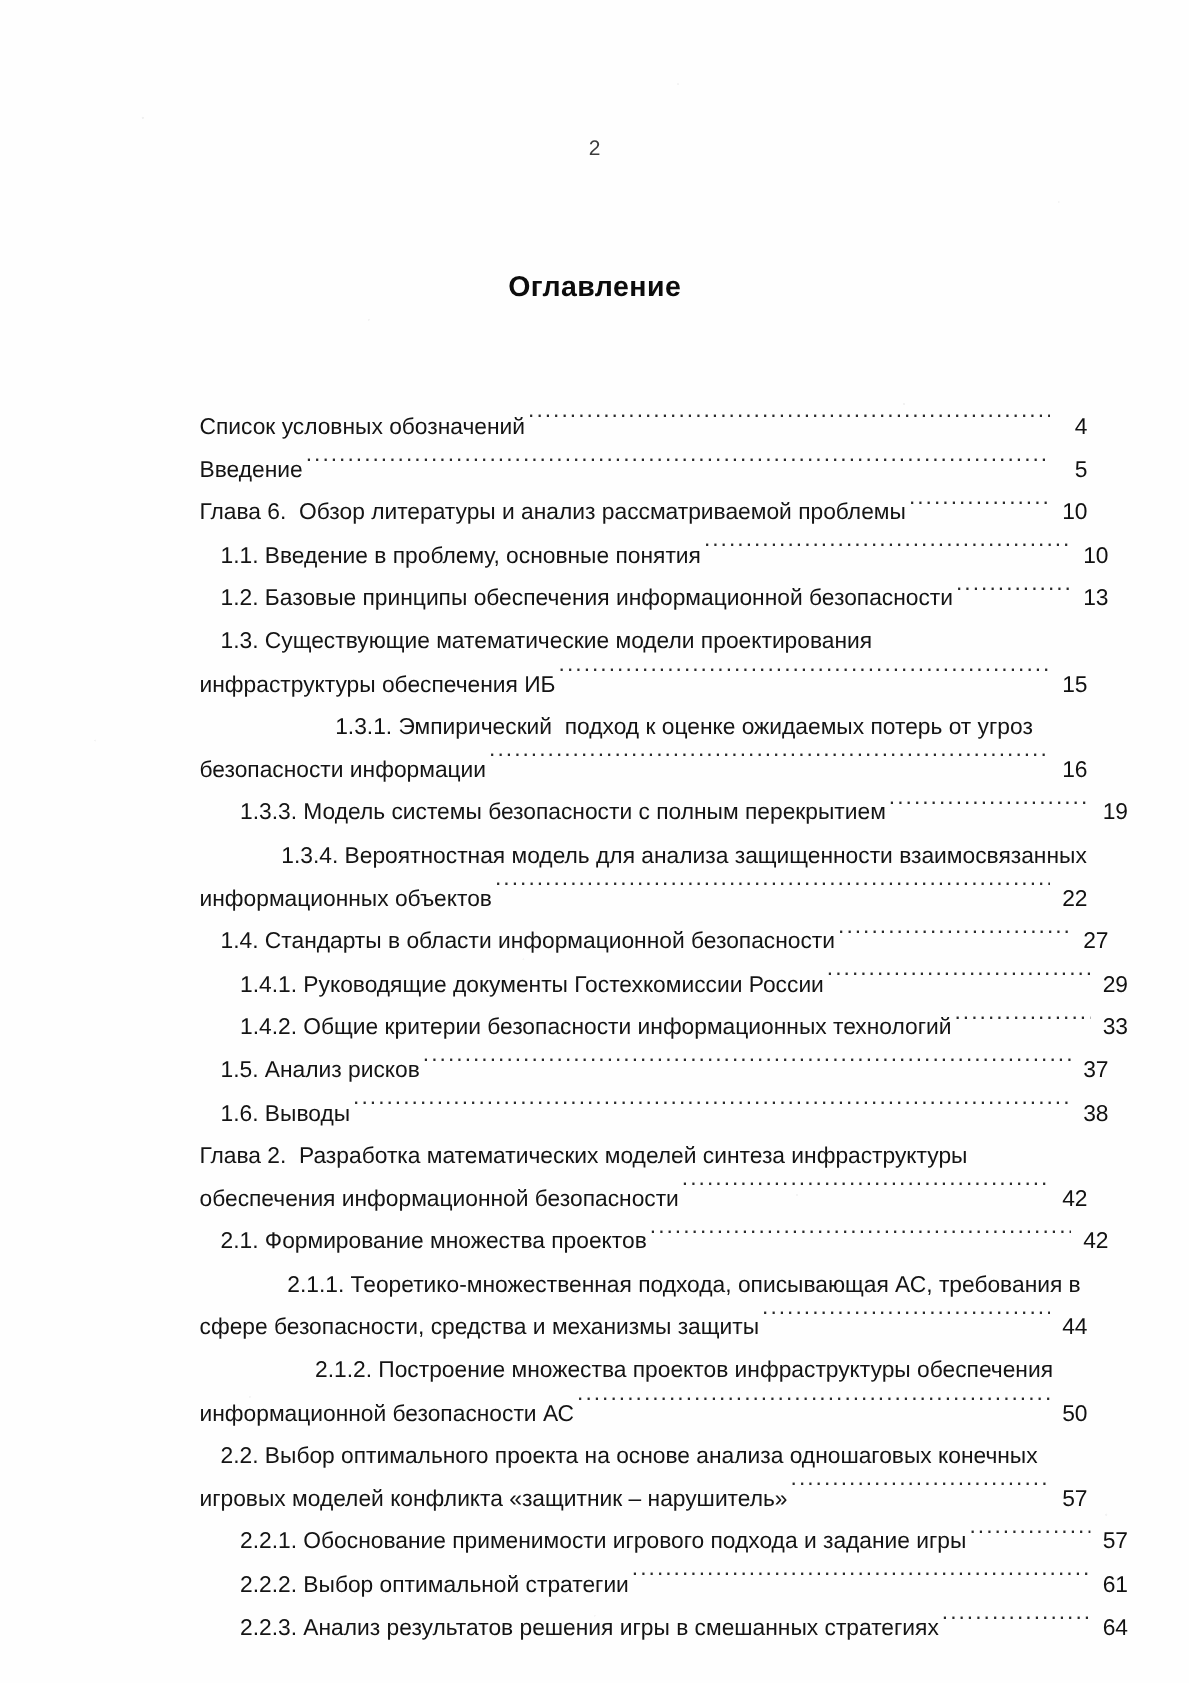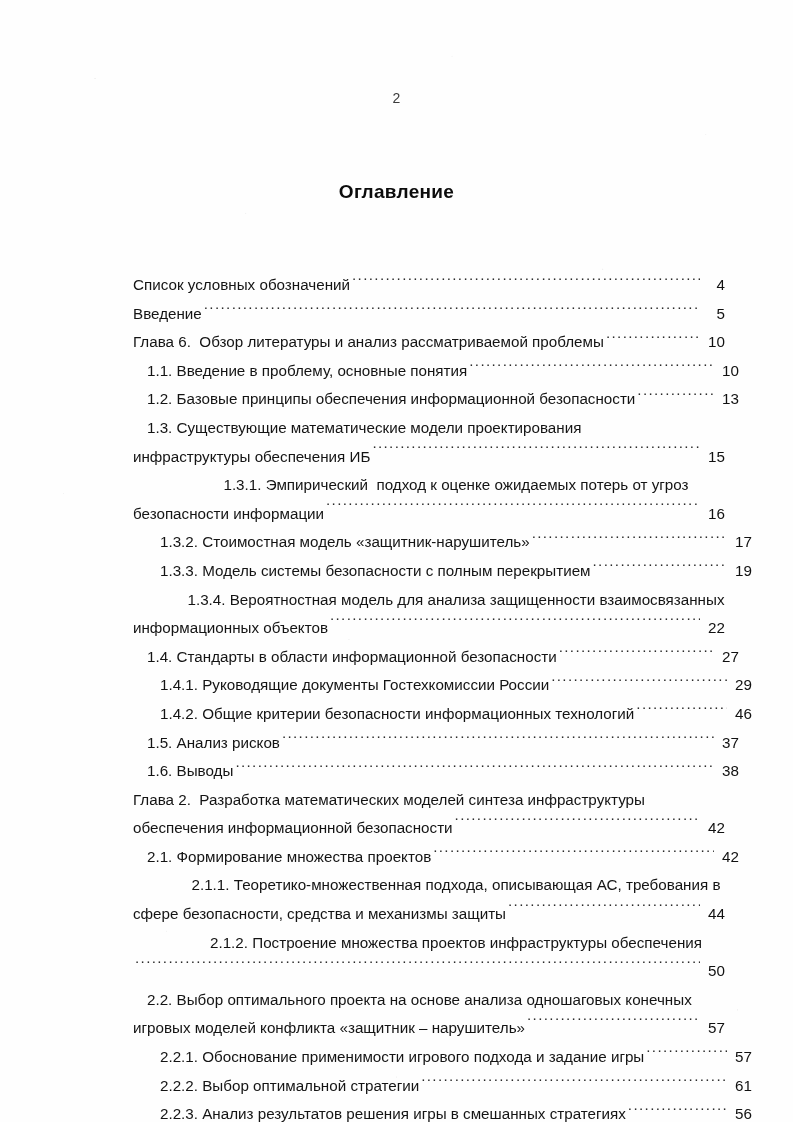--- a/index.html
+++ b/index.html
@@ -197,27 +197,20 @@
           <span class="label">1.3.1. Эмпирический  подход к оценке ожидаемых потерь от угроз</span>
         </div>
         <div class="cont">
           <span class="label">безопасности информации</span>
           <span class="leader"></span>
           <span class="pageno">16</span>
         </div>
       </div>
       <div class="toc-entry lvl3">
         <div class="row">
-          <span class="label">1.3.2. Стоимостная модель «защитник-нарушитель»</span>
-          <span class="leader"></span>
-          <span class="pageno">17</span>
-        </div>
-      </div>
-      <div class="toc-entry lvl3">
-        <div class="row">
           <span class="label">1.3.3. Модель системы безопасности с полным перекрытием</span>
           <span class="leader"></span>
           <span class="pageno">19</span>
         </div>
       </div>
       <div class="toc-entry lvl3">
         <div class="row noleader">
           <span class="label">1.3.4. Вероятностная модель для анализа защищенности взаимосвязанных</span>
         </div>
         <div class="cont">
@@ -237,21 +230,21 @@
         <div class="row">
           <span class="label">1.4.1. Руководящие документы Гостехкомиссии России</span>
           <span class="leader"></span>
           <span class="pageno">29</span>
         </div>
       </div>
       <div class="toc-entry lvl3">
         <div class="row">
           <span class="label">1.4.2. Общие критерии безопасности информационных технологий</span>
           <span class="leader"></span>
-          <span class="pageno">46</span>
+          <span class="pageno">33</span>
         </div>
       </div>
       <div class="toc-entry lvl2">
         <div class="row">
           <span class="label">1.5. Анализ рисков</span>
           <span class="leader"></span>
           <span class="pageno">37</span>
         </div>
       </div>
       <div class="toc-entry lvl2">
@@ -286,20 +279,21 @@
           <span class="label">сфере безопасности, средства и механизмы защиты</span>
           <span class="leader"></span>
           <span class="pageno">44</span>
         </div>
       </div>
       <div class="toc-entry lvl3">
         <div class="row noleader">
           <span class="label">2.1.2. Построение множества проектов инфраструктуры обеспечения</span>
         </div>
         <div class="cont">
+          <span class="label">информационной безопасности АС</span>
           <span class="leader"></span>
           <span class="pageno">50</span>
         </div>
       </div>
       <div class="toc-entry lvl2">
         <div class="row noleader">
           <span class="label">2.2. Выбор оптимального проекта на основе анализа одношаговых конечных</span>
         </div>
         <div class="cont">
           <span class="label">игровых моделей конфликта «защитник – нарушитель»</span>
@@ -318,18 +312,18 @@
         <div class="row">
           <span class="label">2.2.2. Выбор оптимальной стратегии</span>
           <span class="leader"></span>
           <span class="pageno">61</span>
         </div>
       </div>
       <div class="toc-entry lvl3">
         <div class="row">
           <span class="label">2.2.3. Анализ результатов решения игры в смешанных стратегиях</span>
           <span class="leader"></span>
-          <span class="pageno">56</span>
+          <span class="pageno">64</span>
         </div>
       </div>
     </nav>
 
 </div>
 
 </body></html>

